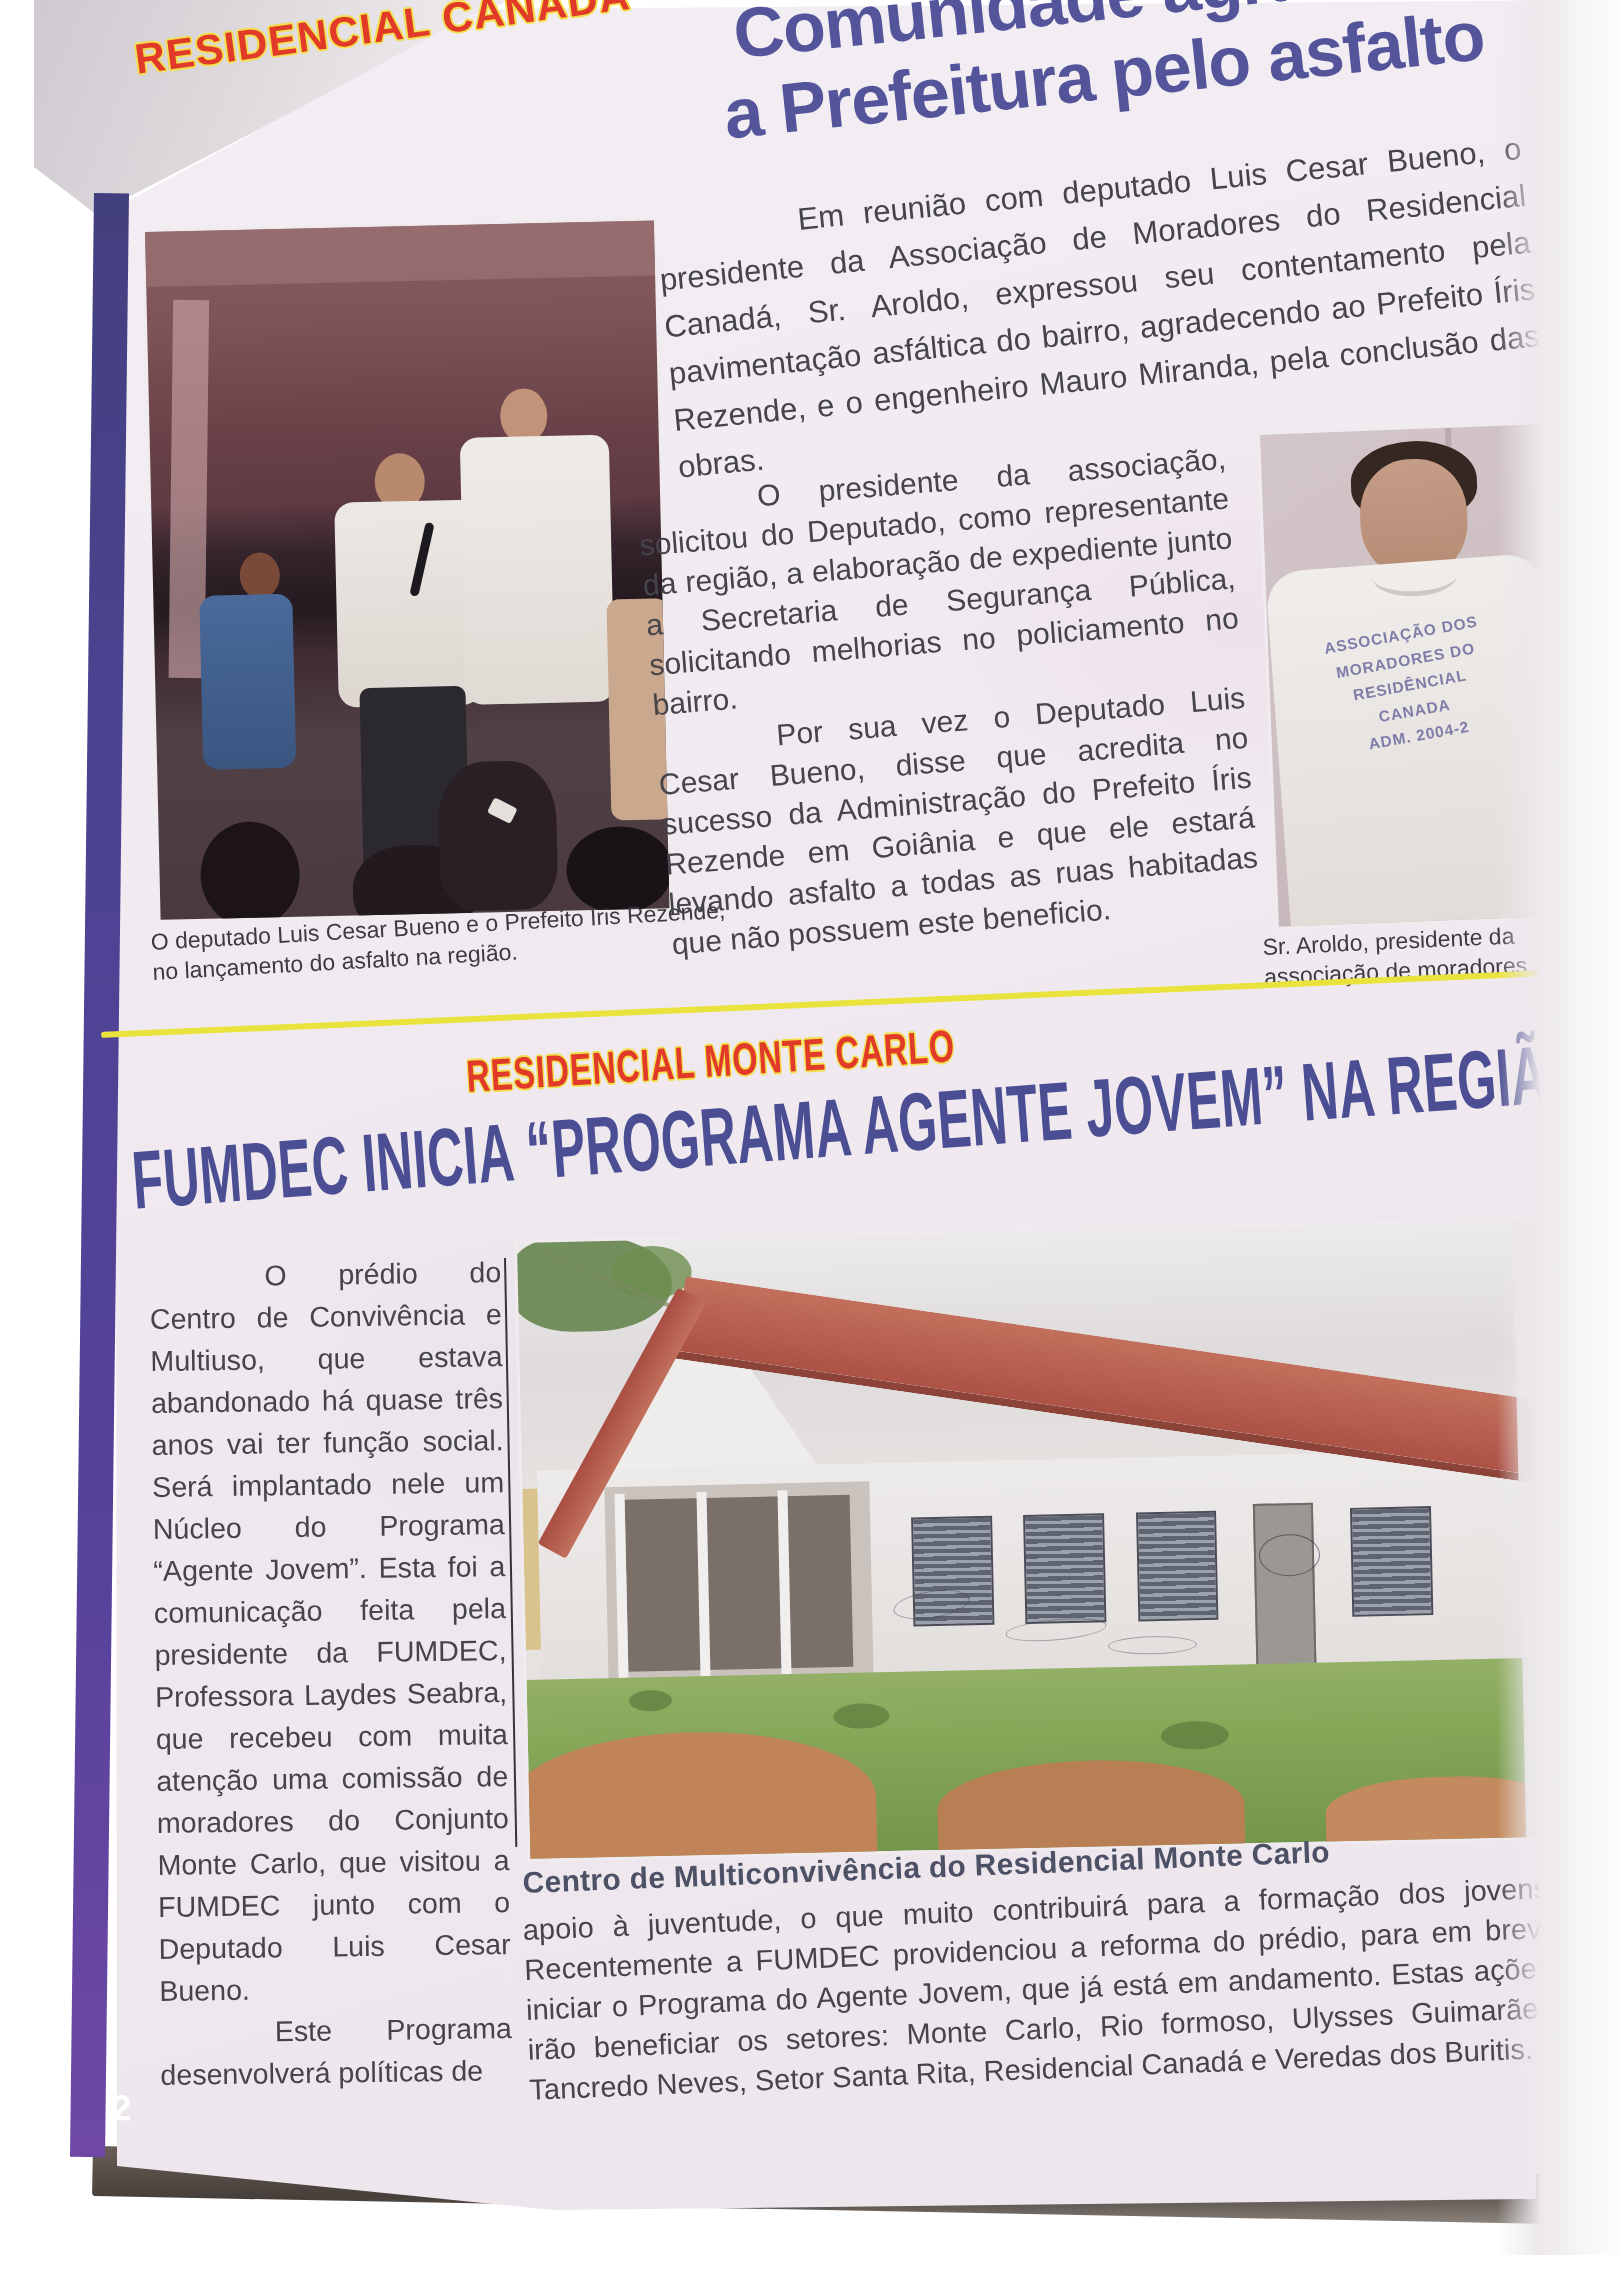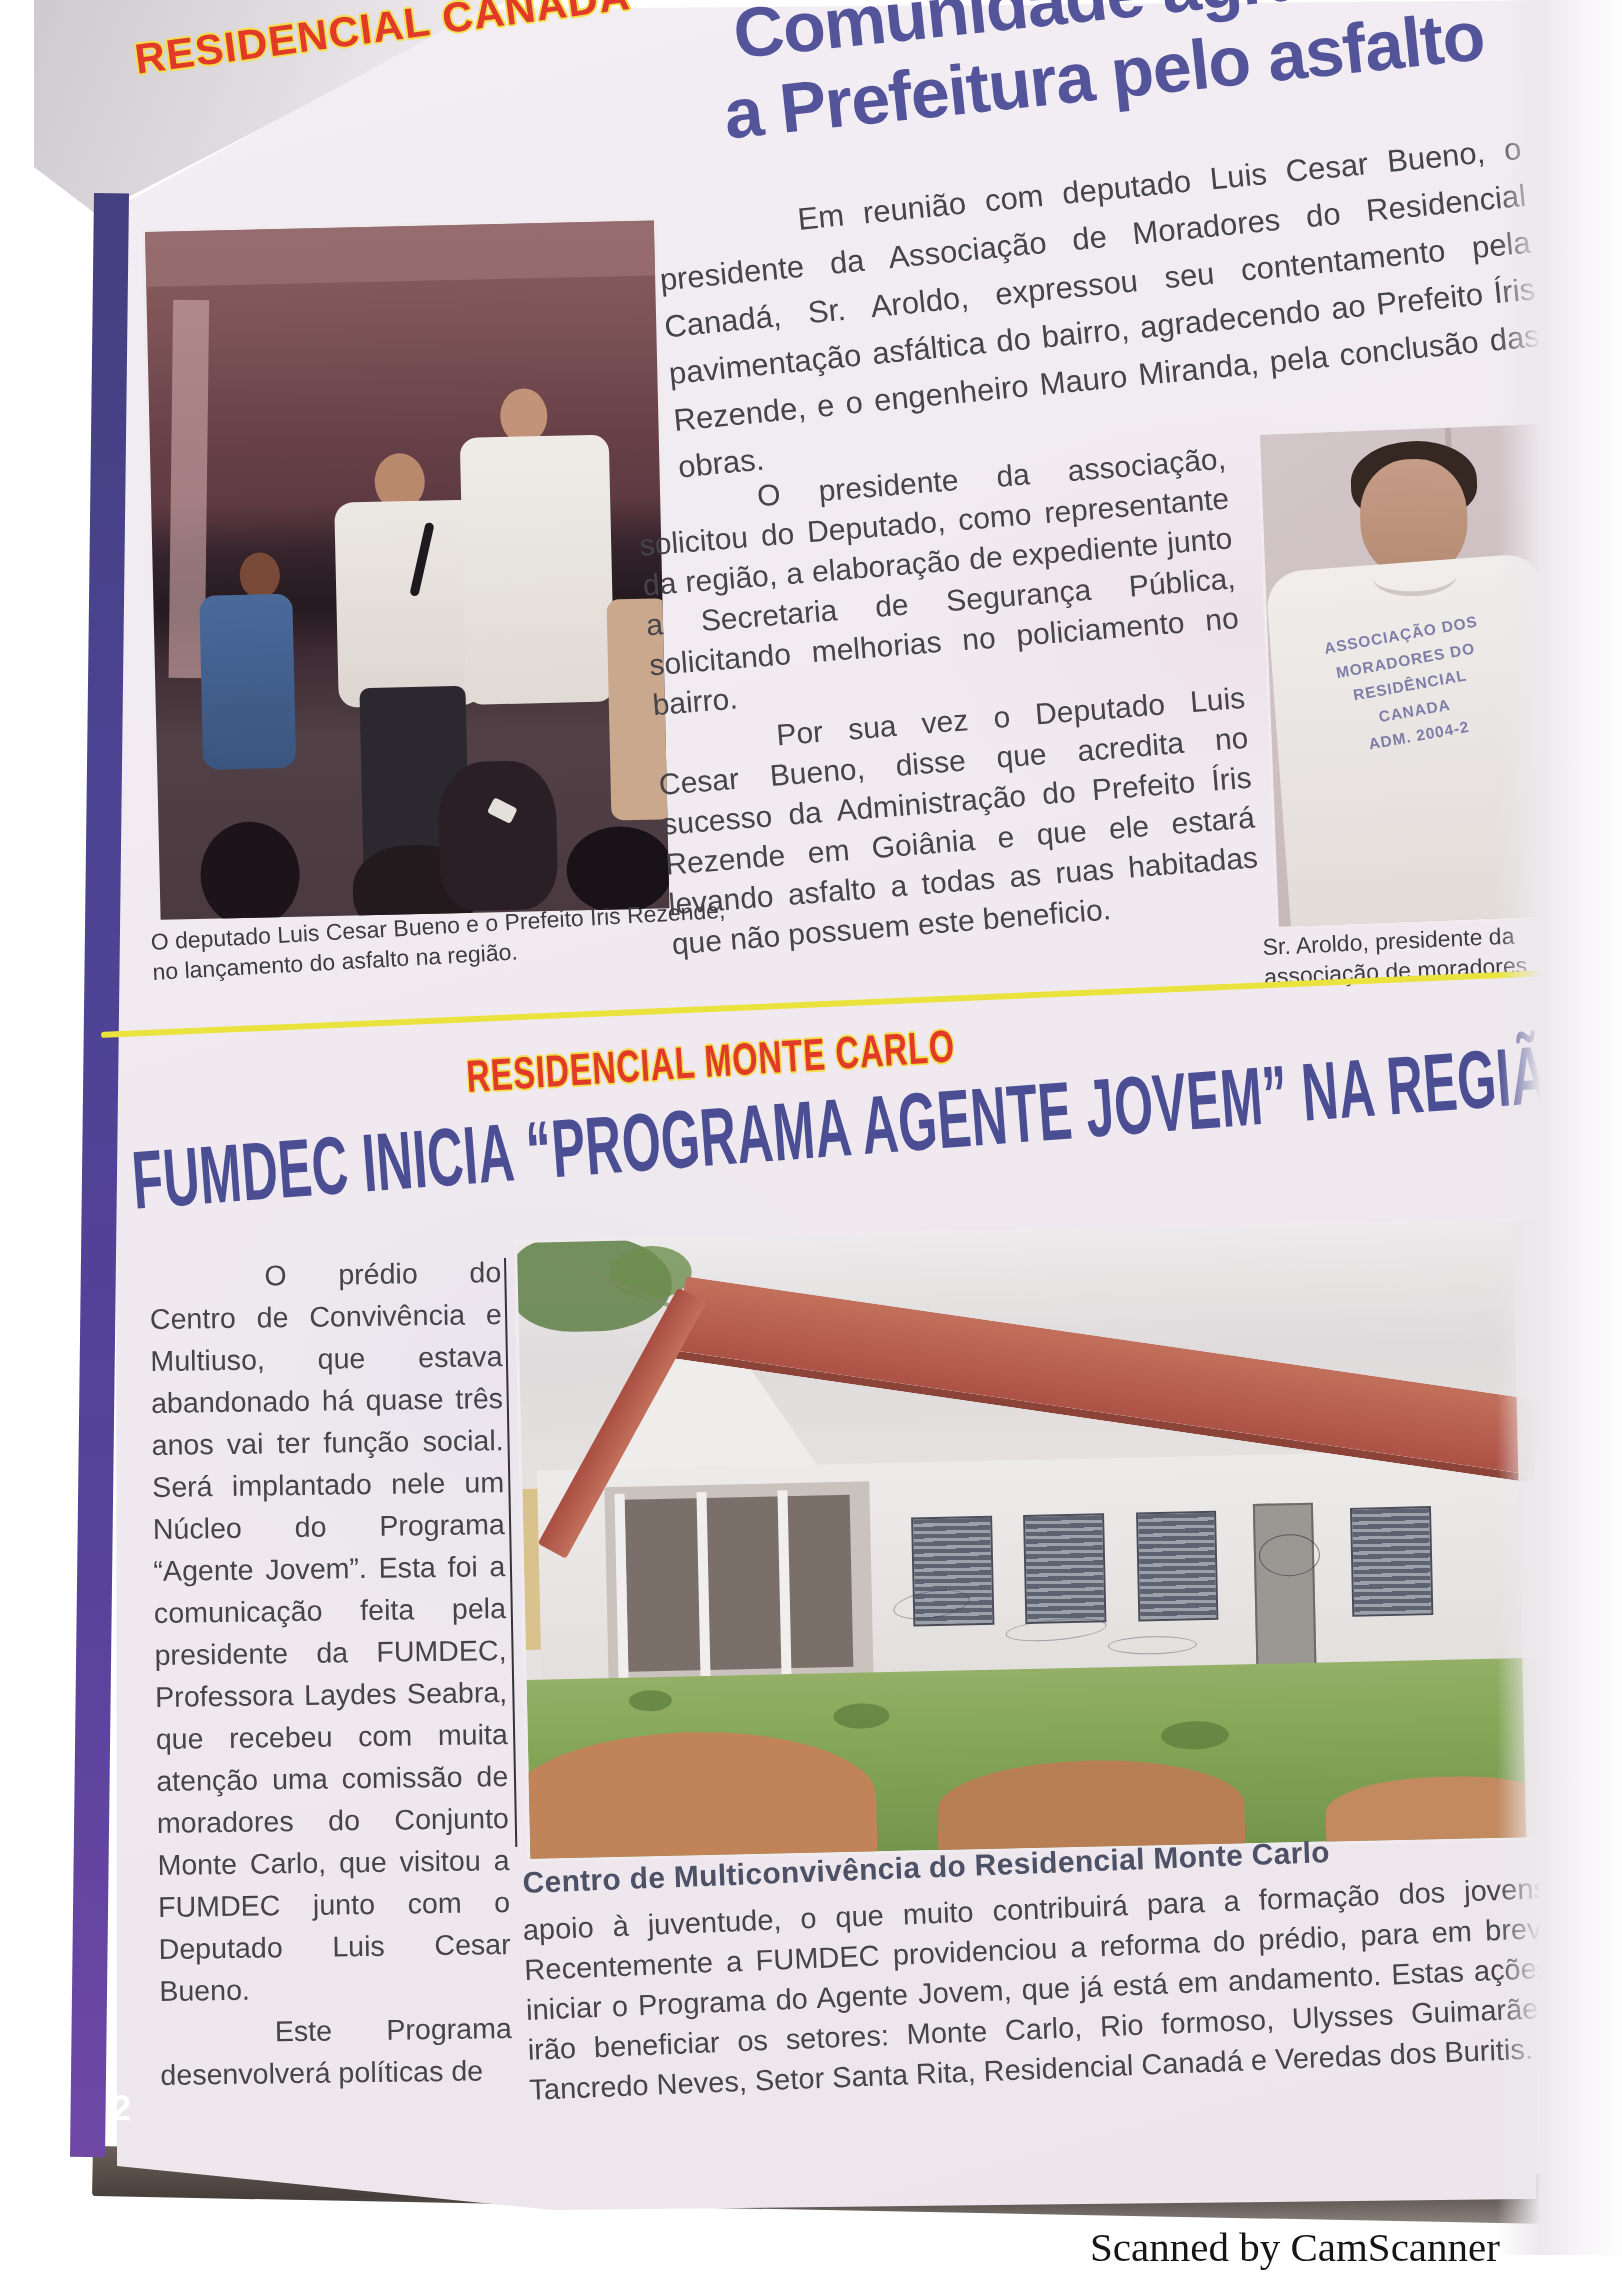--- a/index.html
+++ b/index.html
@@ -244,16 +244,15 @@
     <div class="abs bd-tuft" style="left:62%;top:80%;width:68px;height:28.6px;"></div>
     <div class="abs bd-tuft" style="left:10%;top:73%;width:43px;height:21px;"></div>
     <div class="abs bd-edge-strip"></div>
   </div>
 
   <div class="abs caption3">Centro de Multiconvivência do Residencial Monte Carlo</div>
   <div class="abs para-bottom bodytext">apoio à juventude, o que muito contribuirá para a formação dos jovens. Recentemente a FUMDEC providenciou a reforma do prédio, para em breve iniciar o Programa do Agente Jovem, que já está em andamento. Estas ações, irão beneficiar os setores: Monte Carlo, Rio formoso, Ulysses Guimarães, Tancredo Neves, Setor Santa Rita, Residencial Canadá e Veredas dos Buritis.</div>
 
   <div class="abs right-edge-fade"></div>
 
-  <div class="abs watermark">Scanned by CamScanner</div>
 
 </div>
 
 
 </body></html>

